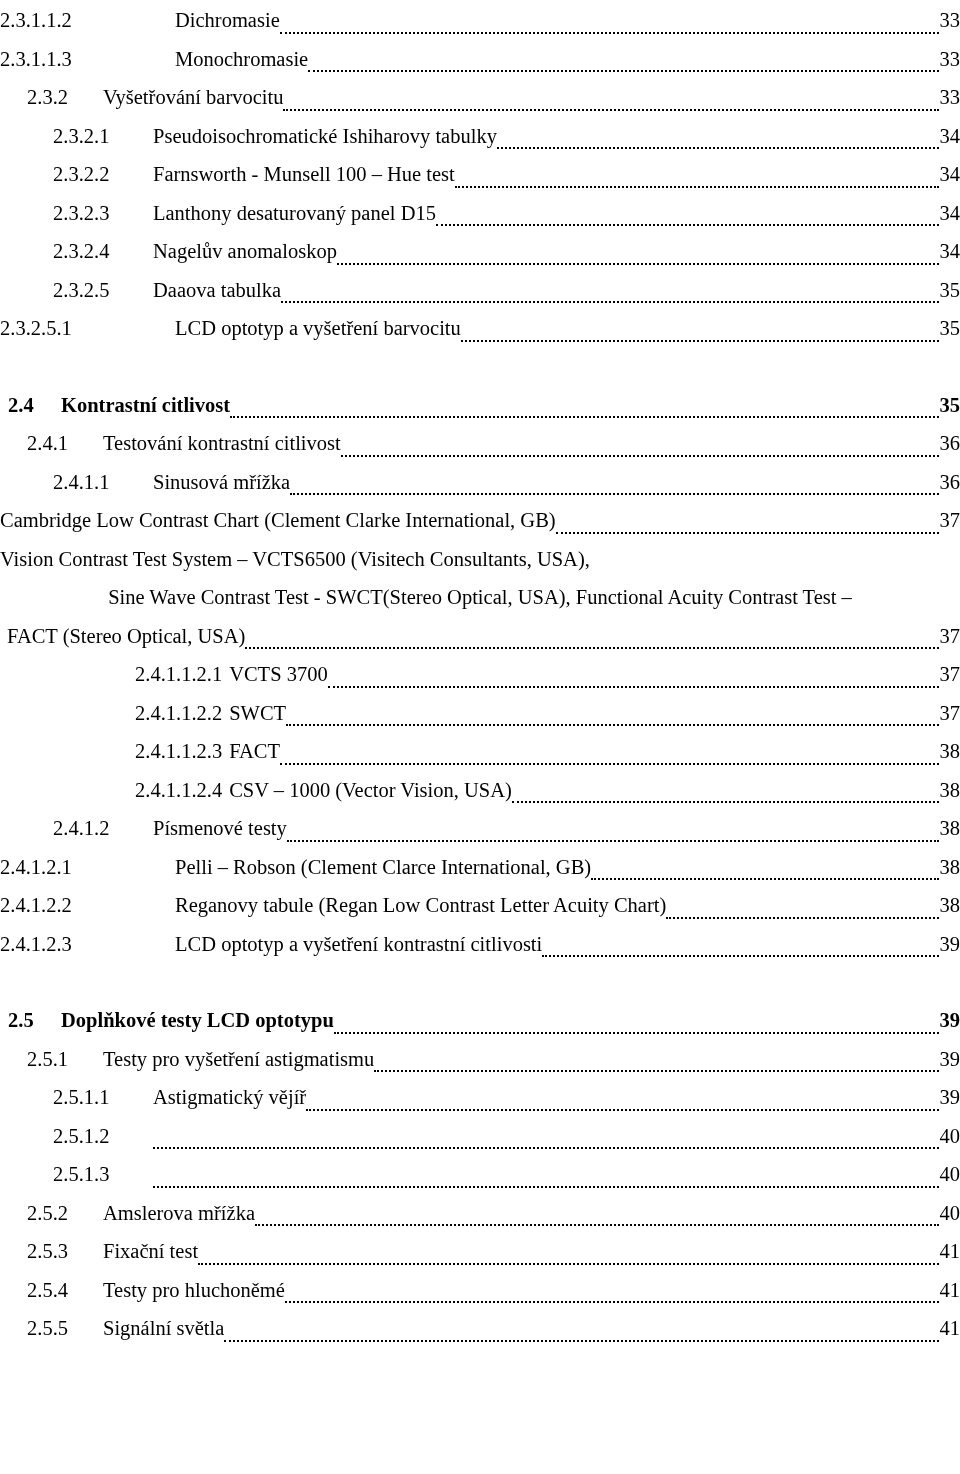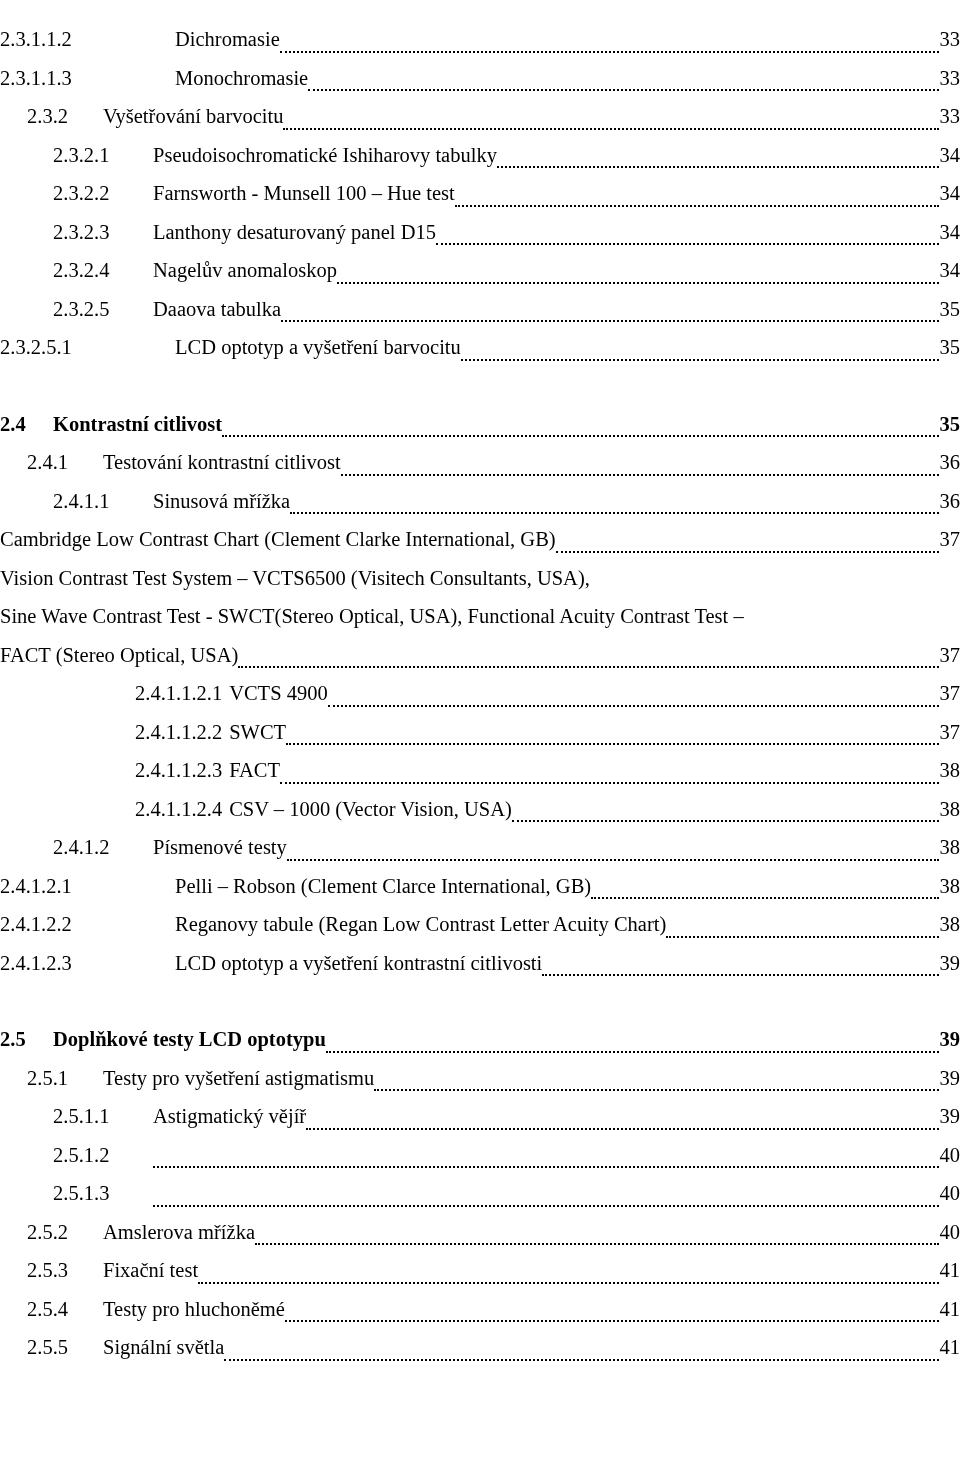--- a/index.html
+++ b/index.html
@@ -10,21 +10,21 @@
   body {
     width: 960px;
     height: 1474px;
     font-family: "Liberation Serif", "DejaVu Serif", serif;
     color: #000000;
     overflow: hidden;
   }
 
   #toc {
     width: 960px;
-    padding-top: 20px;
+    padding-top: 1px;
     box-sizing: border-box;
   }
 
   .toc-entry {
     position: relative;
     font-size: 20.5px;
     line-height: 38.5px;
     height: 38.5px;
     white-space: nowrap;
     overflow: hidden;
@@ -79,27 +79,28 @@
   .lvl2 .num  { width: 76px; margin-left: 27px; }
   .lvl2 .title{ }
   .lvl3 .num  { width: 76px; margin-left: 27px; }
   .lvl4 .num  { width: 100px; margin-left: 53px; }
   .lvl5 .num  { width: 175px; margin-left: 0px; }
   .lvl6 .num  { width: auto; margin-left: 135px; padding-right: 7px; }
 
   .heading {
     font-weight: bold;
   }
-  .heading .num { width: 53px; margin-left: 0px; }
+  .heading .num { width: 53px; margin-left: 8px; }
 
   .spacer-before { margin-top: 38px; }
 
   .cont {
     display: block;
     white-space: nowrap;
+    text-align: center;
   }
 </style>
 </head>
 <body>
 
 <div id="toc">
     <div class="toc-entry lvl5">
       <div class="row">
         <span class="num">2.3.1.1.2</span>
         <span class="title">Dichromasie</span>
@@ -201,29 +202,29 @@
         <span class="lead"></span>
         <span class="pageno">37</span>
       </div>
     </div>
     <div class="toc-entry lvl5 wrap">
       <div class="row">
         <span class="title">Vision Contrast Test System – VCTS6500 (Visitech Consultants, USA),</span>
       </div>
       <div class="cont">Sine Wave Contrast Test - SWCT(Stereo Optical, USA), Functional Acuity Contrast Test –</div>
       <div class="row">
-        <span class="title" style="margin-left: 0px;">FACT (Stereo Optical, USA)</span>
+        <span class="title" style="margin-left: 7px;">FACT (Stereo Optical, USA)</span>
         <span class="lead"></span>
         <span class="pageno">37</span>
       </div>
     </div>
     <div class="toc-entry lvl6">
       <div class="row">
         <span class="num">2.4.1.1.2.1</span>
-        <span class="title">VCTS 4900</span>
+        <span class="title">VCTS 3700</span>
         <span class="lead"></span>
         <span class="pageno">37</span>
       </div>
     </div>
     <div class="toc-entry lvl6">
       <div class="row">
         <span class="num">2.4.1.1.2.2</span>
         <span class="title">SWCT</span>
         <span class="lead"></span>
         <span class="pageno">37</span>

